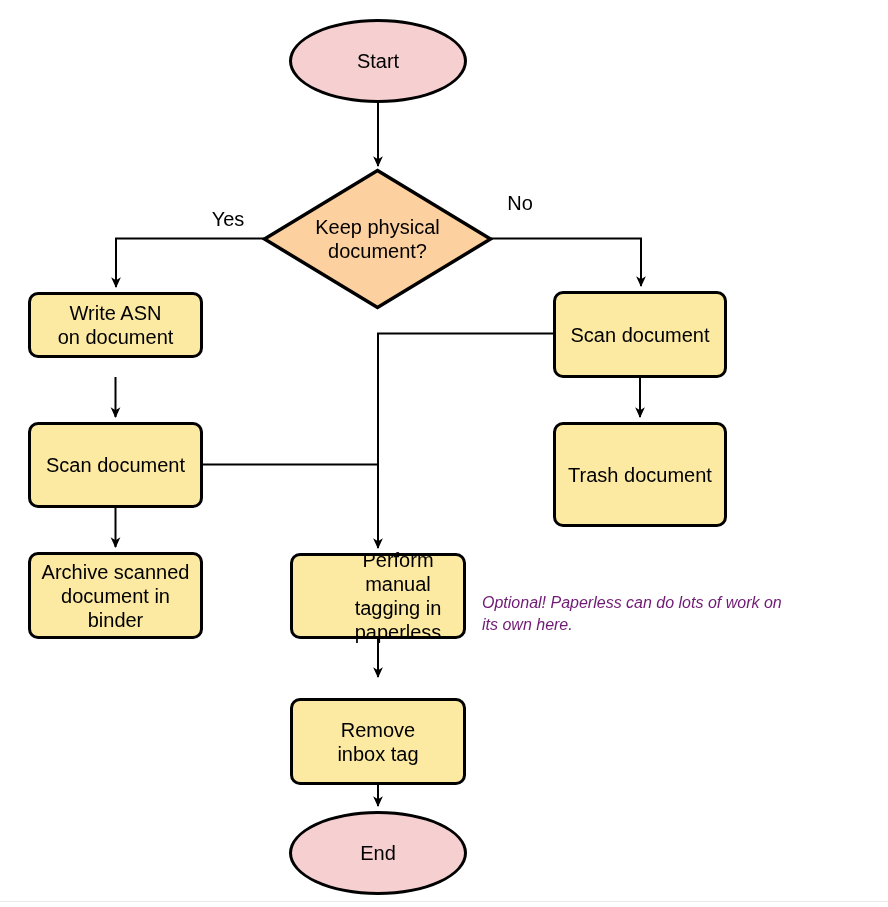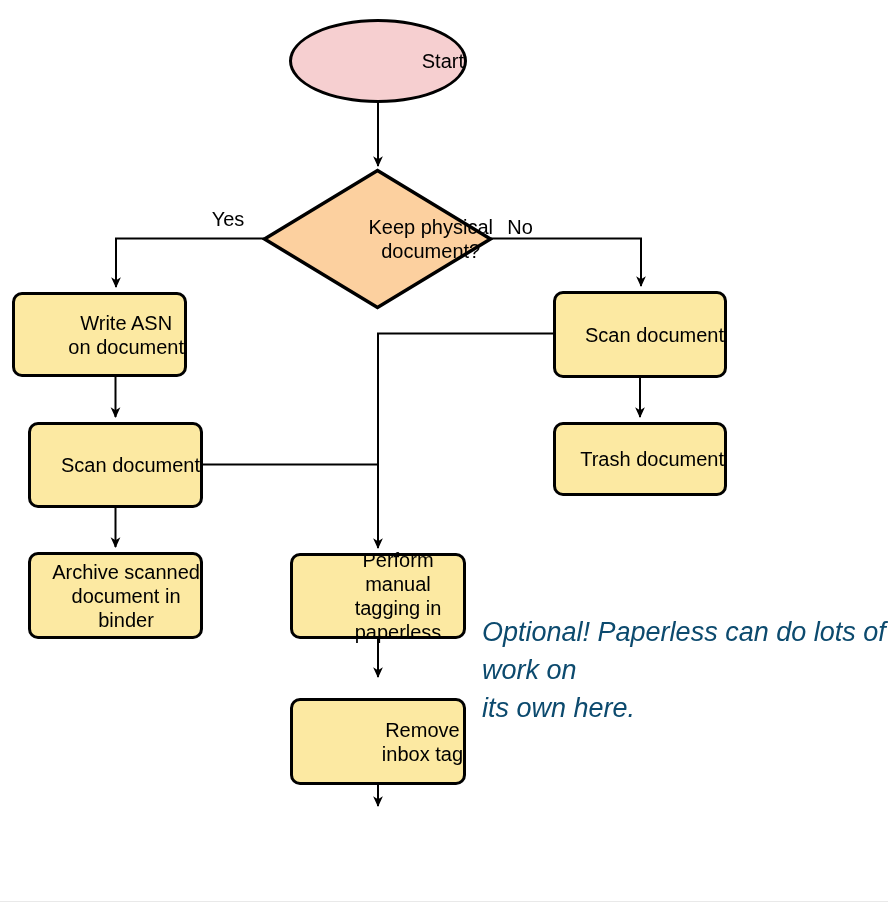--- a/index.html
+++ b/index.html
@@ -9,21 +9,21 @@
     height: 907px;
     background: #ffffff;
     font-family: "Liberation Sans", sans-serif;
     overflow: hidden;
   }
   svg.wires { position: absolute; left: 0; top: 0; width: 888px; height: 907px; }
   .node {
     position: absolute;
     display: flex;
     align-items: center;
-    justify-content: flex-end;
+    justify-content: center;
     text-align: center;
     font-size: 20px;
     line-height: 1.2;
     color: #000000;
     box-sizing: border-box;
   }
   .node.process {
     background: #fce9a2;
     border: 3.5px solid #000000;
     border-radius: 10px;
@@ -40,26 +40,25 @@
     position: absolute;
     font-size: 20px;
     color: #000000;
     transform: translateX(-50%);
     white-space: nowrap;
   }
   .annotation {
     position: absolute;
     left: 482px;
     top: 592px;
-    font-size: 27px;
+    font-size: 16px;
     font-style: italic;
     line-height: 1.4;
-    color: #0c4a6e;
+    color: #701a75;
     white-space: pre-line;
-    margin-top: 22px;
   }
   .bottom-divider {
     position: absolute;
     left: 0;
     top: 901px;
     width: 888px;
     height: 1px;
     background: #e9e9e9;
   }
 </style>
@@ -94,55 +93,58 @@
 
   <div class="node decision" style="left:262px; top:168px; width:231px; height:142px;">
     <svg class="diamond-svg" viewBox="0 0 231 142" xmlns="http://www.w3.org/2000/svg">
       <polygon points="115.5,2.5 228.5,71 115.5,139.5 2.5,71" fill="#fcd09f" stroke="#000000" stroke-width="3.5"></polygon>
     </svg>
     <span class="lbl">Keep physical
 document?</span>
   </div>
 
   <div class="edge-label" style="left:228px; top:208px;text-align:right;">Yes</div>
-  <div class="edge-label" style="left:520px; top:216px;">No</div>
+  <div class="edge-label" style="left:520px; top:192px;">No</div>
 
-  <div class="node process" style="left:12px; top:292px; width:175px; height:85px;">
+  <div class="node process" style="left:28px; top:292px; width:175px; height:66px;">
     <span class="lbl">Write ASN
 on document</span>
   </div>
 
   <div class="node process" style="left:28px; top:422px; width:175px; height:86px;">
     <span class="lbl">Scan document</span>
   </div>
 
   <div class="node process" style="left:28px; top:552px; width:175px; height:87px;">
     <span class="lbl">Archive scanned
 document in
 binder</span>
   </div>
 
   <div class="node process" style="left:553px; top:291px; width:174px; height:87px;">
     <span class="lbl">Scan document</span>
   </div>
 
-  <div class="node process" style="left:553px; top:422px; width:174px; height:74px;">
+  <div class="node process" style="left:553px; top:422px; width:174px; height:105px;">
     <span class="lbl">Trash document</span>
   </div>
 
   <div class="node process" style="left:290px; top:553px; width:176px; height:86px;padding-left:40px;">
     <span class="lbl">Perform manual
 tagging in
 paperless</span>
   </div>
 
   <div class="annotation">Optional! Paperless can do lots of work on
 its own here.</div>
 
   <div class="node process" style="left:290px; top:698px; width:176px; height:87px;">
     <span class="lbl">Remove
 inbox tag</span>
   </div>
 
+  <div class="node terminator" style="left:289px; top:811px; width:178px; height:84px;">
+    <span class="lbl">End</span>
+  </div>
 
   <div class="bottom-divider"></div>
 
 </div>
 
 </body></html>

